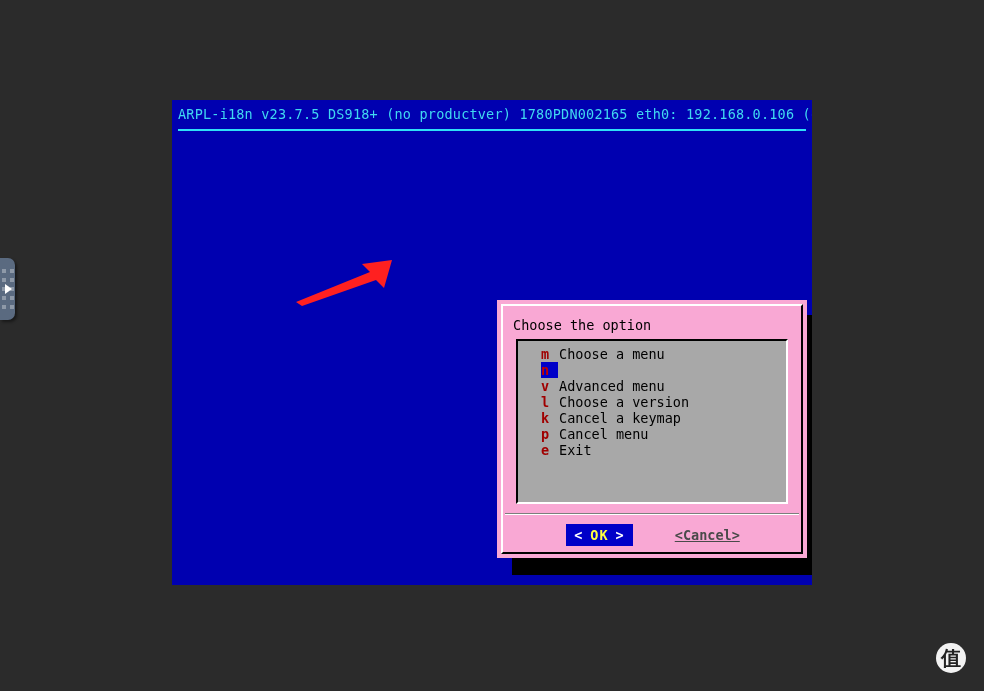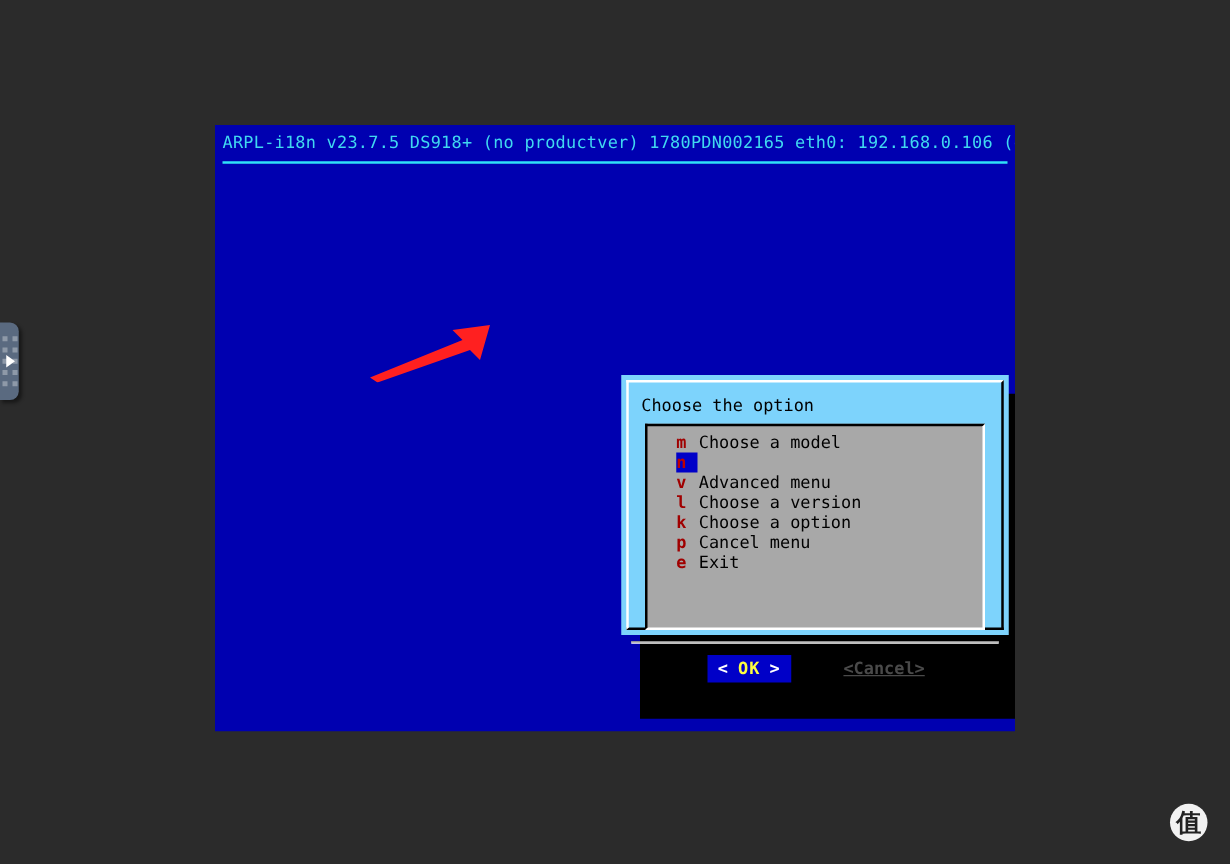--- a/index.html
+++ b/index.html
@@ -102,22 +102,22 @@
     top: 215px;
     width: 312px;
     height: 260px;
     background: #000000;
   }
   #dialog {
     position: absolute;
     left: 325px;
     top: 200px;
     width: 310px;
-    height: 208px;
-    background: #7dd3fc;
+    height: 258px;
+    background: #f9a8d4;
     box-sizing: border-box;
   }
   
   #dialog .bevel-out {
     position: absolute;
     left: 4px; top: 4px;
     right: 4px; bottom: 4px;
     border-top: 2px solid #ffffff;
     border-left: 2px solid #ffffff;
     border-right: 2px solid #000000;
@@ -298,36 +298,36 @@
 
     <div id="dialog">
       <div class="bevel-out"></div>
 
       <div id="dialog-title">Choose the option</div>
 
       <div id="menu-box">
 
       <div class="menu-row">
             <span class="menu-key">m</span>
-            <span class="menu-label">Choose a model</span>
+            <span class="menu-label">Choose a menu</span>
           </div>
           <div class="menu-row selected">
             <span class="menu-key">n</span>
           </div>
           <div class="menu-row">
             <span class="menu-key">v</span>
             <span class="menu-label">Advanced menu</span>
           </div>
           <div class="menu-row">
             <span class="menu-key">l</span>
             <span class="menu-label">Choose a version</span>
           </div>
           <div class="menu-row">
             <span class="menu-key">k</span>
-            <span class="menu-label">Choose a option</span>
+            <span class="menu-label">Cancel a keymap</span>
           </div>
           <div class="menu-row">
             <span class="menu-key">p</span>
             <span class="menu-label">Cancel menu</span>
           </div>
           <div class="menu-row">
             <span class="menu-key">e</span>
             <span class="menu-label">Exit</span>
           </div>
         </div>

